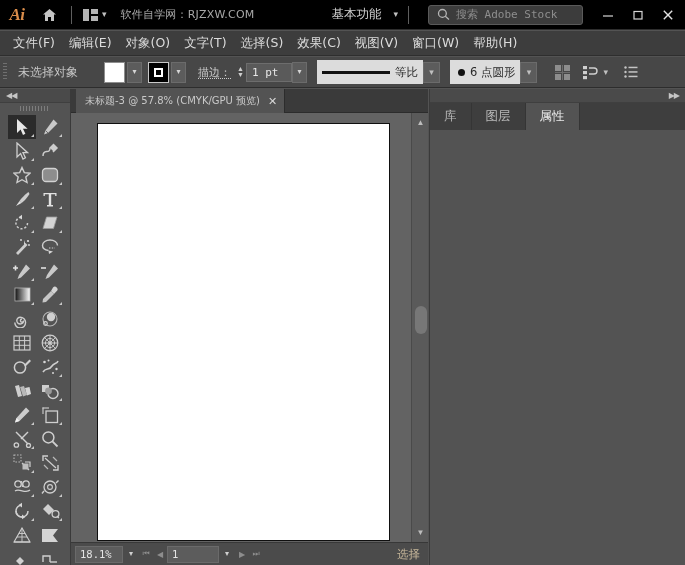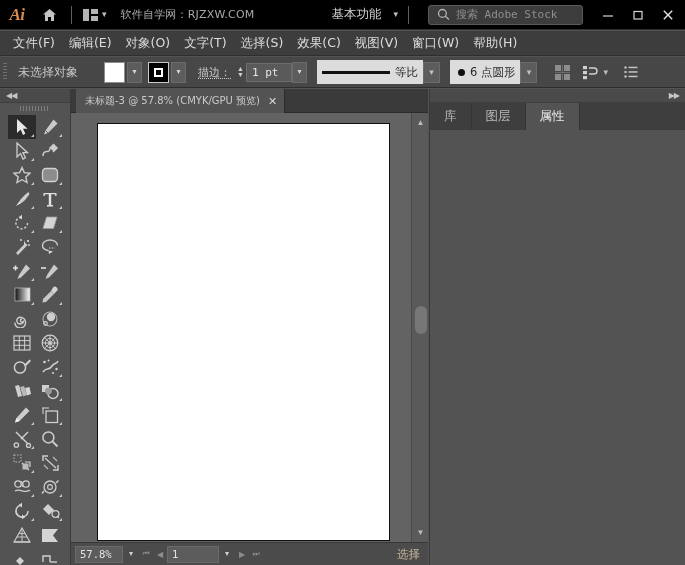--- a/index.html
+++ b/index.html
@@ -714,21 +714,21 @@
     <div class="artboard"></div>
   </div>
 
   <div class="vscroll">
     <div class="arr up">▲</div>
     <div class="thumb"></div>
     <div class="arr dn">▼</div>
   </div>
 
   <div class="statusbar">
-    <div class="zoomfield">57.8%</div>
+    <div class="zoomfield">18.1%</div>
     <div class="sb-drop">
       <span class="chev">▾</span>
     </div>
     <div class="navarrow">⏮</div>
     <div class="navarrow">◀</div>
     <div class="pagefield">1</div>
     <div class="sb-drop">
       <span class="chev">▾</span>
     </div>
     <div class="navarrow">▶</div>

